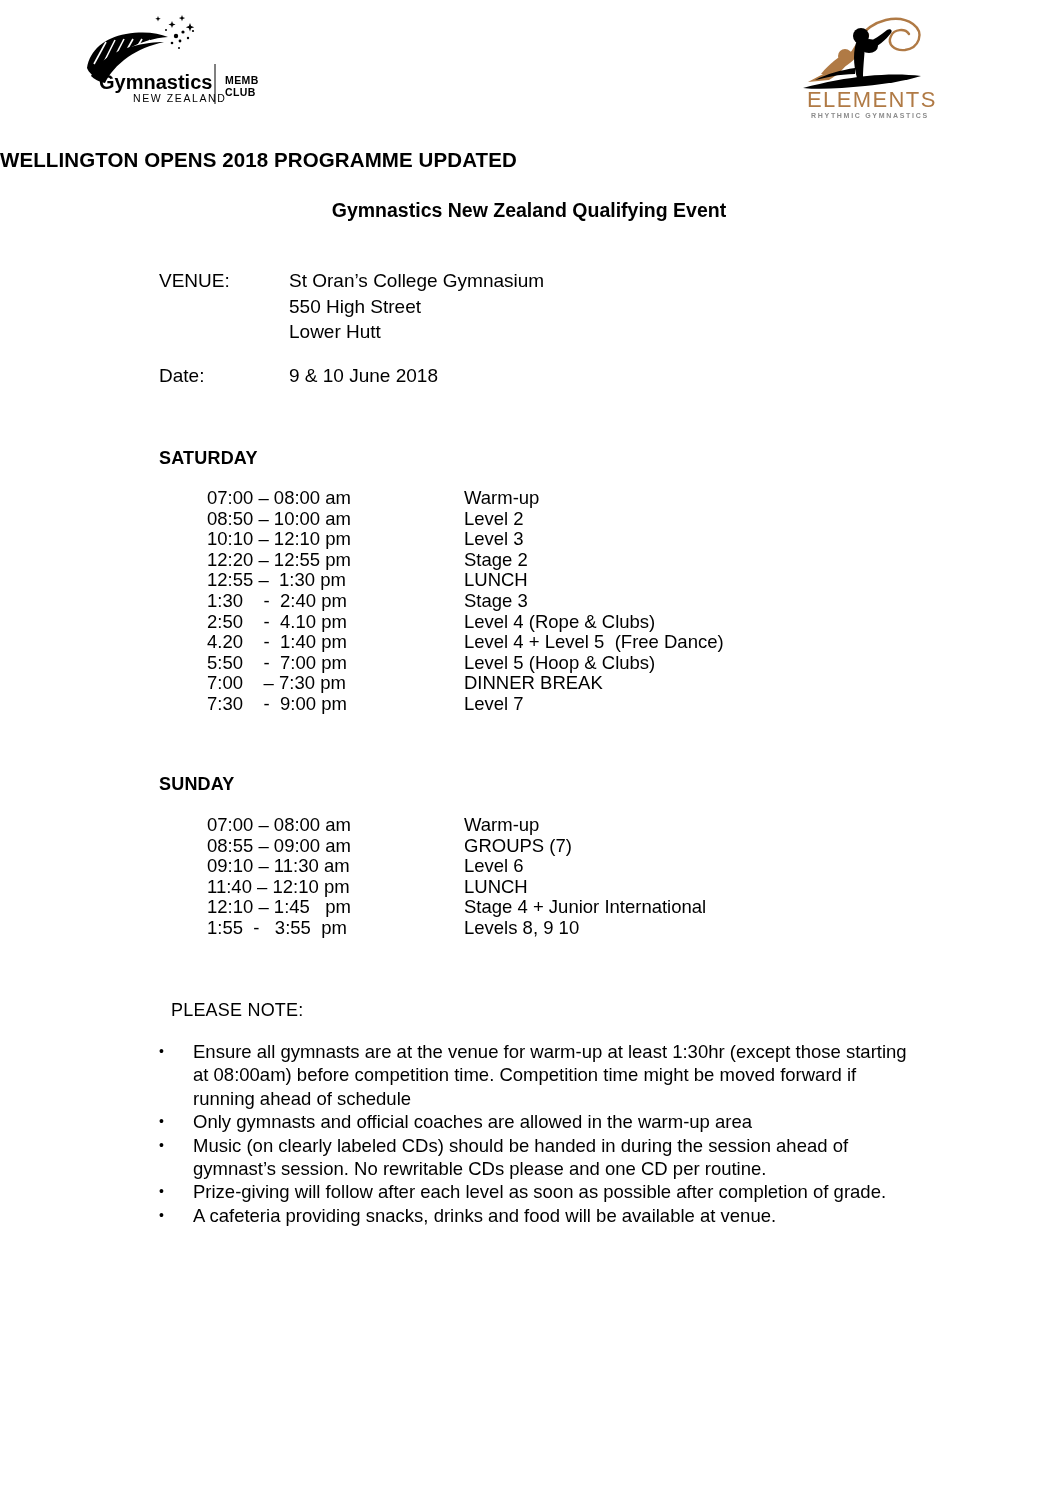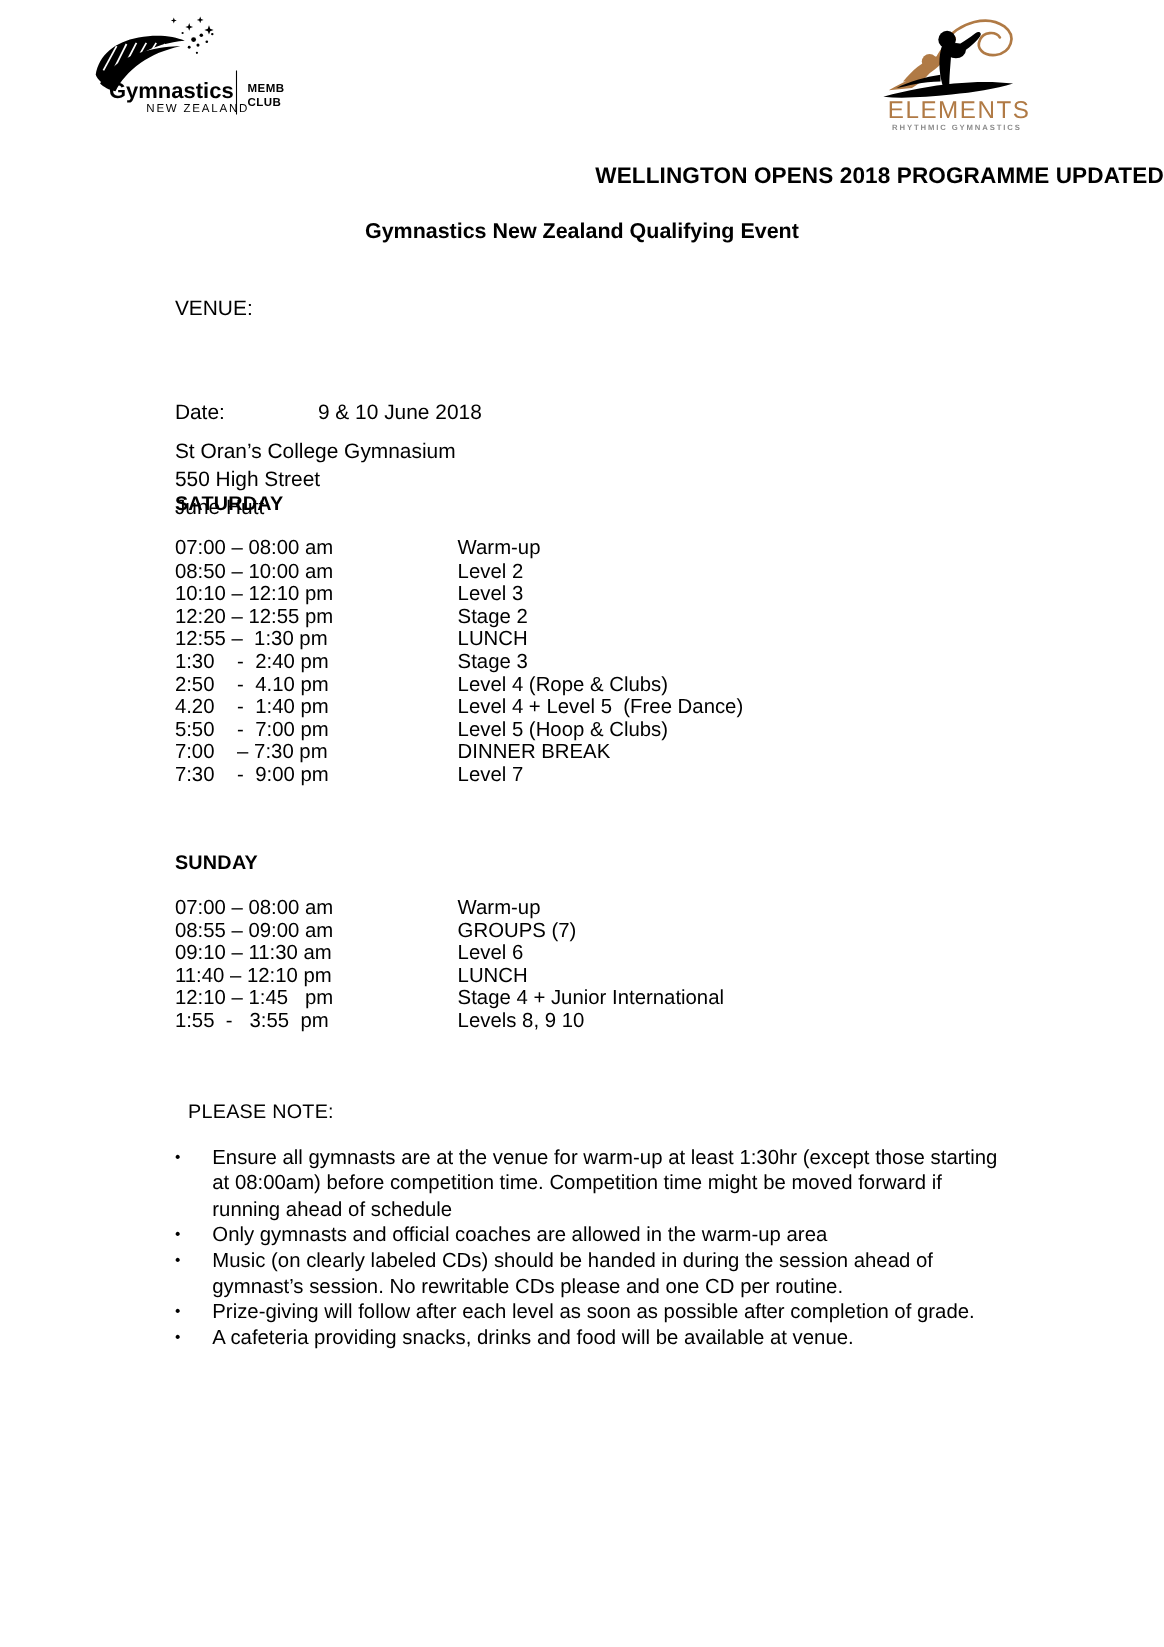--- a/index.html
+++ b/index.html
@@ -36,21 +36,21 @@
     height: 115px;
   }
   .logo-elements svg { display: block; }
 
   
   .doc-title {
     position: absolute;
     left: 0;
     top: 148px;
     width: 1058px;
-    text-align: right;
+    text-align: left;
     font-size: 20.5px;
     font-weight: bold;
     letter-spacing: 0.1px;
   }
   .doc-subtitle {
     position: absolute;
     left: 0;
     top: 199px;
     width: 1058px;
     text-align: center;
@@ -59,21 +59,21 @@
   }
 
   
   .venue-block {
     position: absolute;
     left: 159px;
     top: 268px;
     font-size: 19px;
     line-height: 25.5px;
   }
-  .venue-row { display: flex; flex-direction: column; }
+  .venue-row { display: flex; }
   .venue-label { width: 130px; flex: 0 0 130px; }
   .venue-value-lines div { white-space: pre; }
 
   .date-block {
     position: absolute;
     left: 159px;
     top: 363px;
     font-size: 19px;
     line-height: 25.5px;
     display: flex;
@@ -93,21 +93,21 @@
 
   .schedule {
     position: absolute;
     left: 159px;
     font-size: 18.5px;
     line-height: 20.6px;
   }
   .schedule.saturday { top: 488px; }
   .schedule.sunday { top: 815px; }
 
-  .sched-row { display: flex; white-space: pre; }
+  .sched-row { display: flex; white-space: pre; margin-left: 48px; }
   .sched-time { width: 257px; flex: 0 0 257px; }
   .sched-event { flex: 1 1 auto; }
 
   
   .note-heading {
     position: absolute;
     left: 171px;
     top: 1000px;
     font-size: 18px;
     font-weight: normal;
@@ -198,21 +198,21 @@
 
   <div class="doc-title">WELLINGTON OPENS 2018 PROGRAMME UPDATED</div>
   <div class="doc-subtitle">Gymnastics New Zealand Qualifying Event</div>
 
   <div class="venue-block">
     <div class="venue-row">
       <div class="venue-label">VENUE:</div>
       <div class="venue-value-lines">
         <div>St Oran’s College Gymnasium</div>
         <div>550 High Street</div>
-        <div>June Hutt</div>
+        <div>Lower Hutt</div>
       </div>
     </div>
   </div>
 
   <div class="date-block">
     <div class="date-label">Date:</div>
     <div>9 &amp; 10 June 2018</div>
   </div>
 
   <div class="day-heading saturday">SATURDAY</div>

